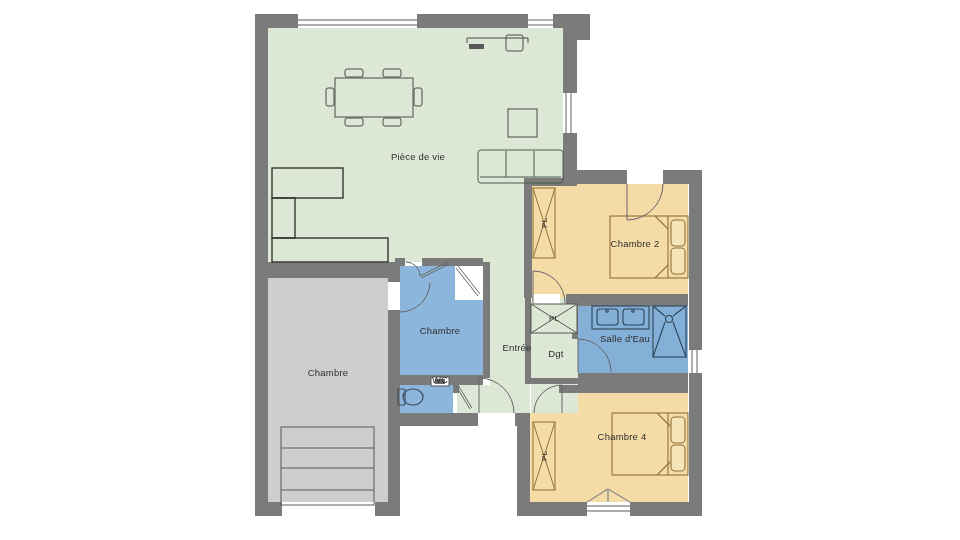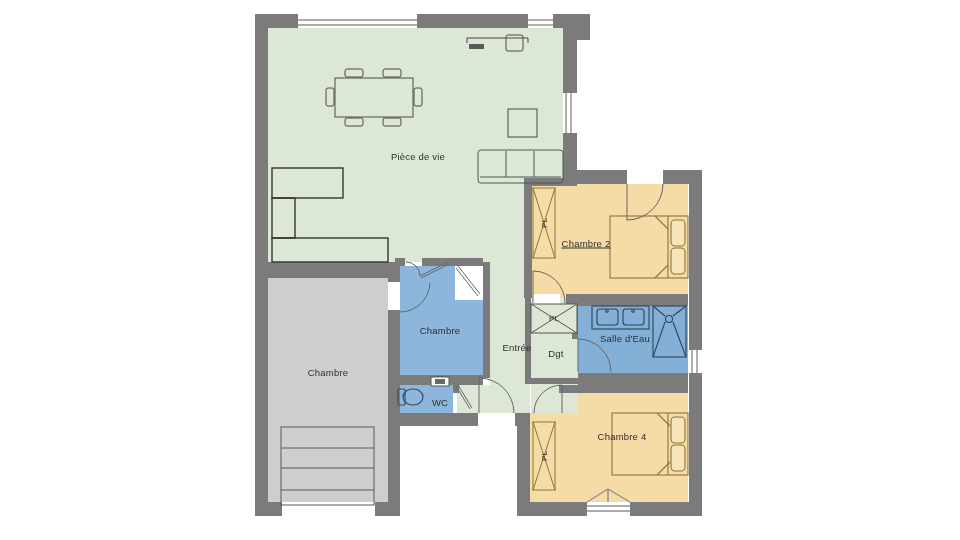--- a/index.html
+++ b/index.html
@@ -235,25 +235,25 @@
         <line x1="587" y1="506" x2="630" y2="506"></line>
           <line x1="587" y1="511" x2="630" y2="511"></line>
         <line x1="587" y1="502" x2="608" y2="489"></line>
           <line x1="630" y1="502" x2="608" y2="489"></line>
         <line x1="608" y1="489" x2="608" y2="502"></line>
       </g>
     </g>
   </svg>
 
   <span class="lbl" style="left:418px;top:156px;">Pièce de vie</span>
-  <span class="lbl" style="left:586px;top:243px;text-decoration:underline;">Chambre 2</span>
+  <span class="lbl" style="left:635px;top:243px;">Chambre 2</span>
   <span class="lbl" style="left:440px;top:330px;">Chambre</span>
   <span class="lbl" style="left:505px;top:347px;padding-left:24px;">Entrée</span>
   <span class="lbl" style="left:556px;top:353px;">Dgt</span>
   <span class="lbl" style="left:625px;top:338px;text-align:right;">Salle d'Eau</span>
-  <span class="lbl" style="left:440px;top:402px;">WC</span>
+  <span class="lbl" style="left:440px;top:379px;">WC</span>
   <span class="lbl" style="left:328px;top:372px;">Chambre</span>
   <span class="lbl" style="left:622px;top:436px;">Chambre 4</span>
   <span class="lbl small vert" style="left:544px;top:223px;">PL</span>
   <span class="lbl small" style="left:554px;top:318px;">PL</span>
   <span class="lbl small vert" style="left:544px;top:456px;">PL</span>
 
 </div>
 
 </body></html>

